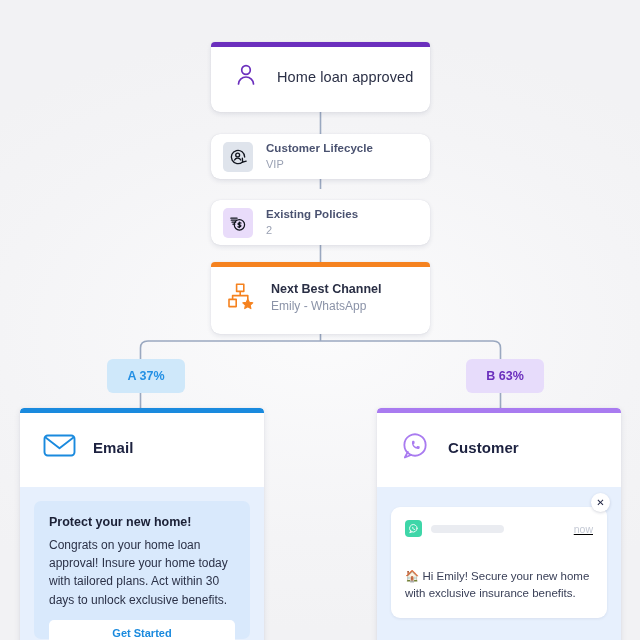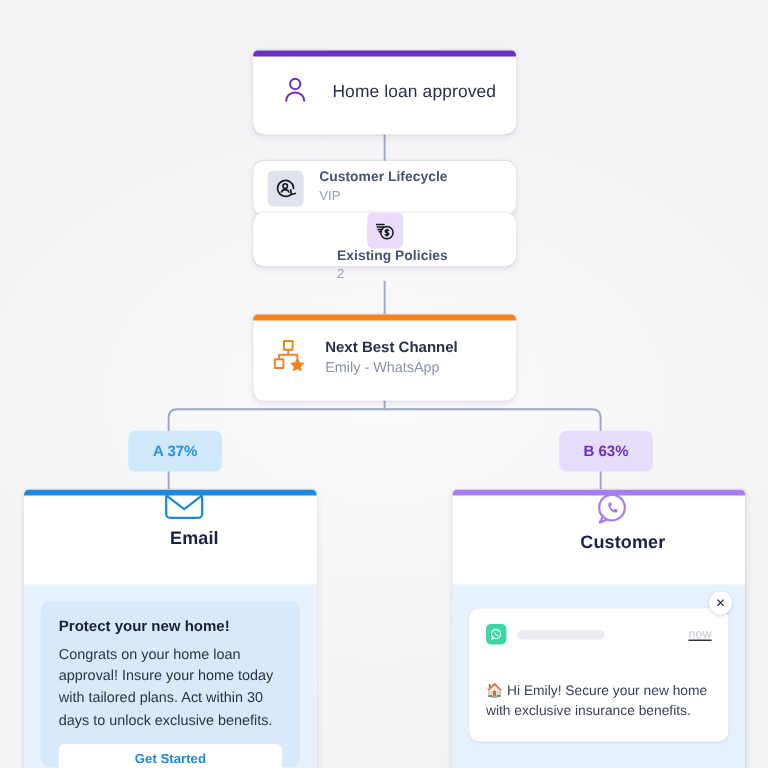--- a/index.html
+++ b/index.html
@@ -66,21 +66,21 @@
   }
 
   
   .attr-card {
     left: 211px;
     width: 219px; height: 45px;
     display: flex; align-items: center;
     padding: 0 12px;
   }
   #attr-lifecycle { top: 134px; }
-  #attr-policies  { top: 177px; flex-direction: column; }
+  #attr-policies  { top: 200px; }
 
   .attr-icon {
     width: 30px; height: 30px;
     border-radius: 5px;
     display: flex; align-items: center; justify-content: center;
     flex: 0 0 auto;
   }
   .attr-icon.slate  { background: #dfe4ec; }
   .attr-icon.lilac  { background: #e9dcfa; }
 
@@ -143,21 +143,20 @@
   #email-card    { left: 20px; }
   #whatsapp-card { left: 377px; }
   #email-card .topbar    { background: #1a8ade; }
   #whatsapp-card .topbar { background: #a97bf0; }
 
   .channel-head {
     height: 79px;
     display: flex; align-items: center;
     padding-left: 23px;
     background: #fff;
-    flex-direction: column;
   }
   .channel-name {
     font-size: 15px; font-weight: bold;
     color: #1d2240; margin-left: 17px;
     letter-spacing: .1px;
   }
 
   .channel-body {
     background: #e7f0fd;
     padding: 14px;

